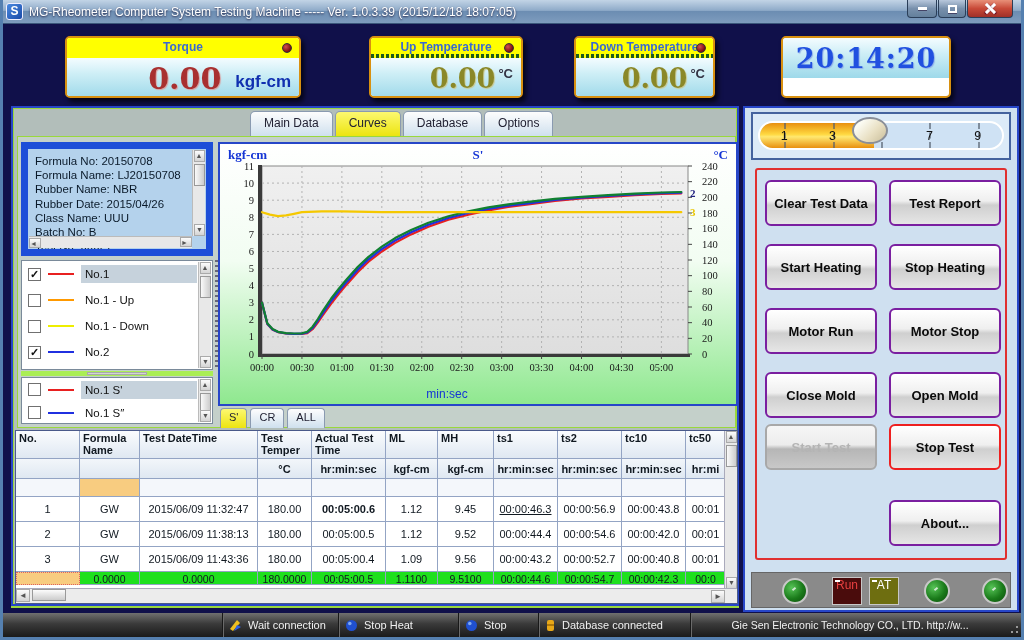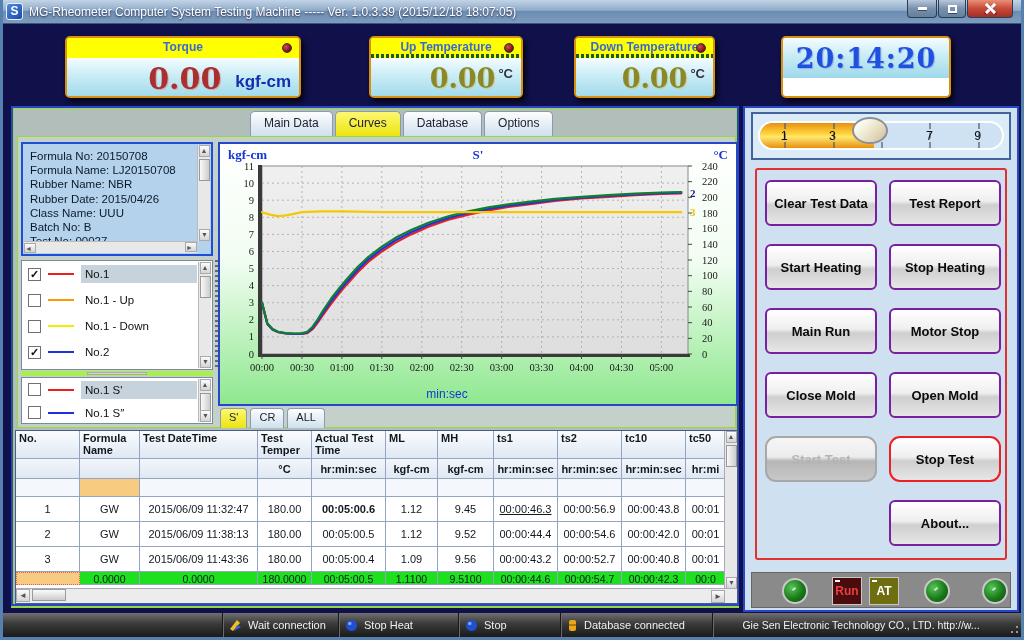--- a/index.html
+++ b/index.html
@@ -47,21 +47,21 @@
     background:#b2beba;border:2px solid #2746c8;box-shadow:inset 0 0 0 1px #9ad83c, 0 2px 0 #9ad83c;}
   .tabbar{position:absolute;left:237px;top:3px;display:flex;height:25px;z-index:3;}
   .tab{padding:4px 13px 3px 13px;margin-right:2px;font-size:12px;color:#223;
     border:1px solid #8a9ab0;border-bottom:none;border-radius:5px 5px 0 0;
     background:linear-gradient(#fdfdfd,#cfe0ee);}
   .tab.active{background:linear-gradient(#fcf870,#ece410);font-weight:normal;}
   .inner-panel{position:absolute;left:4px;top:28px;width:719px;height:292px;
     border:1px solid #9ad83c;background:#c4d0ca;}
   
   .formula-box{position:absolute;left:8px;top:34px;width:192px;height:114px;background:#b4d2ec;
-    border:2px solid #1d4ed8;padding:5px 2px 2px 7px;font-size:11.5px;line-height:14.2px;color:#0a1a2a;overflow:hidden;}
+    border:7px solid #1d4ed8;padding:5px 2px 2px 7px;font-size:11.5px;line-height:14.2px;color:#0a1a2a;overflow:hidden;}
   .sb-v{position:absolute;right:1px;top:1px;width:13px;bottom:13px;background:#e8e8e8;border-left:1px solid #bbb;font-size:7px;color:#555;text-align:center;}
   .sb-h{position:absolute;left:1px;bottom:1px;height:12px;right:14px;background:#e8e8e8;border-top:1px solid #bbb;font-size:7px;color:#555;}
   .sb-arrow{background:linear-gradient(#fcfcfc,#d4d4d4);border:1px solid #aaa;line-height:10px;}
   .sb-v .sb-arrow{height:12px;width:11px;margin:0 auto;}
   .sb-h .sb-arrow{width:12px;height:10px;display:inline-block;line-height:9px;}
   .sb-h .right{position:absolute;right:0;top:0;}
   .sb-thumb{width:11px;height:22px;margin:2px auto;background:linear-gradient(90deg,#fafafa,#ccc);border:1px solid #999;}
   
   .curve-list{position:absolute;left:8px;width:192px;background:#fff;border:1px solid #7a8a9a;overflow:hidden;}
   .list1{top:152px;height:110px;} .list2{top:269px;height:47px;}
@@ -117,40 +117,40 @@
   .slider-tick{position:absolute;top:0;bottom:0;width:0;border-left:2px dashed #55606e;opacity:0.65;}
   .slider-lbl{position:absolute;top:6px;font-size:12.5px;color:#111;transform:translateX(-50%);}
   .slider-thumb{position:absolute;top:3px;width:36px;height:27px;border-radius:50%;
     background:linear-gradient(135deg,#fbfbf2 20%,#e8dfc2 60%,#c9bd9a);border:2px solid #8a8f99;}
   .ctrl-panel{position:absolute;left:10px;top:60px;width:252px;height:392px;border:2px solid #e03030;border-radius:3px;}
   .btn{position:absolute;width:112px;height:46px;border:2px solid #7a1fa0;border-radius:6px;
     background:linear-gradient(180deg,#ffffff 0%,#efefef 45%,#cfcfcf 55%,#e6e6e6 100%);
     font-weight:bold;font-size:13px;color:#0a0a0a;display:flex;align-items:center;justify-content:center;
     font-family:"Liberation Sans",sans-serif;}
   .bc1{left:8px;} .bc2{left:132px;}
-  .br1{top:10px;} .br2{top:74px;} .br3{top:138px;} .br4{top:202px;} .br5{top:266px;border-radius:11px;} .br6{top:330px;}
+  .br1{top:10px;} .br2{top:74px;} .br3{top:138px;} .br4{top:202px;} .br5{top:254px;} .br6{top:330px;}
   .btn.disabled{border-color:#a8a8a8;color:#b4b4b4;
     background:linear-gradient(180deg,#f6f6f6 0%,#ececec 45%,#b6b6b6 55%,#c8c8c8 100%);}
   .btn.red{border-color:#ee2020;}
   .ind-bar{position:absolute;left:6px;top:464px;width:260px;height:36px;background:#8a8a8a;border:1px solid #666;}
   .led{position:absolute;top:5px;width:26px;height:26px;border-radius:50%;border:2px solid #c9c9c9;
     background:radial-gradient(circle at 35% 35%,#57c457,#1a7a1a 55%,#0a4a0a);}
   .led i{position:absolute;left:8px;top:8px;width:4px;height:2px;background:#cfe8cf;transform:rotate(-40deg);}
   .ind-box{position:absolute;top:4px;width:30px;height:28px;border:1px solid #c8c8c8;
-    font-size:12px;font-weight:bold;display:flex;align-items:center;justify-content:center;}
+    font-size:12px;font-weight:normal;display:flex;align-items:flex-start;justify-content:center;}
   .ind-box:before{content:"";position:absolute;left:2px;top:2px;width:5px;height:2px;background:#fff;}
   .run-box{left:80px;background:#4a0c0c;color:#e84040;}
   .at-box{left:117px;background:#6e6e10;color:#fff;}
   
   .statusbar{position:absolute;left:0px;top:613px;width:1018px;height:24px;
     background:linear-gradient(180deg,#707070 0%,#3a3a3a 45%,#1a1a1a 100%);
     display:flex;align-items:center;color:#f0f0f0;font-size:11px;}
   .seg{height:100%;display:flex;align-items:center;gap:6px;padding:0 6px;border-left:1px solid #181818;box-shadow:inset 1px 0 0 #6a6a6a;}
   .seg-spacer{width:219px;border:none;box-shadow:none;}
-  .w1{width:116px;} .w2{width:120px;} .w3{width:102px;} .w4{width:152px;}
+  .w1{width:116px;} .w2{width:120px;} .w3{width:80px;} .w4{width:152px;}
   .seg-co{flex:1;justify-content:center;font-size:10.5px;}
   .grip{width:12px;height:100%;position:relative;}
   .grip i{position:absolute;width:2px;height:2px;background:#999;}
   .grip i:nth-child(1){right:3px;bottom:4px;} .grip i:nth-child(2){right:3px;bottom:9px;}
   .grip i:nth-child(3){right:8px;bottom:4px;}
 </style>
 </head>
 <body>
 
 <div class="window">
@@ -515,21 +515,21 @@
           <div class="slider-lbl" style="left: 90%;">9</div>
         </div>
       <div class="slider-thumb" style="left:calc(44% - 14px);"></div>
     </div>
 
     <div class="ctrl-panel">
       <div class="btn bc1 br1">Clear Test Data</div>
       <div class="btn bc2 br1">Test Report</div>
       <div class="btn bc1 br2">Start Heating</div>
       <div class="btn bc2 br2">Stop Heating</div>
-      <div class="btn bc1 br3">Main Run</div>
+      <div class="btn bc1 br3">Motor Run</div>
       <div class="btn bc2 br3">Motor Stop</div>
       <div class="btn bc1 br4">Close Mold</div>
       <div class="btn bc2 br4">Open Mold</div>
       <div class="btn bc1 br5 disabled">Start Test</div>
       <div class="btn bc2 br5 red">Stop Test</div>
       <div class="btn bc2 br6">About...</div>
     </div>
 
     <div class="ind-bar">
       <div class="led" style="left:30px;">

